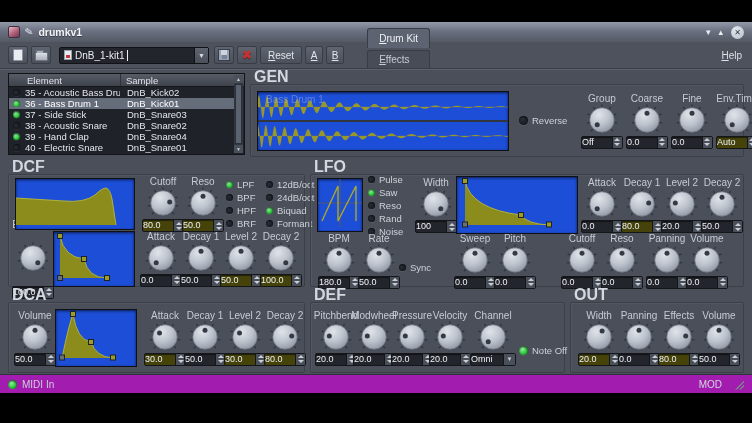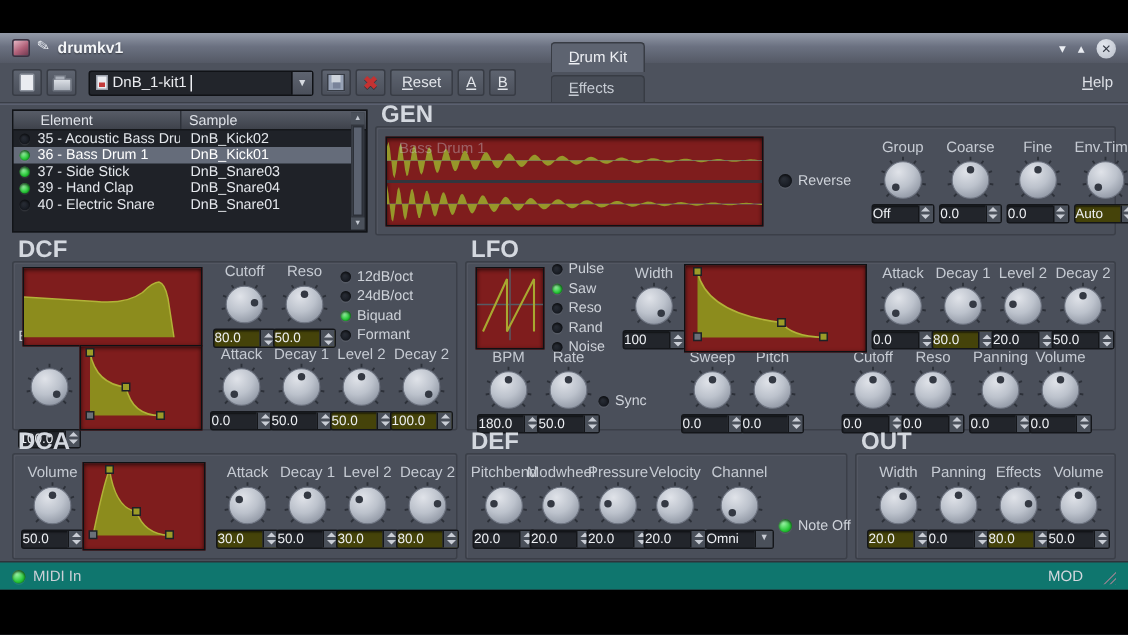--- a/index.html
+++ b/index.html
@@ -61,21 +61,21 @@
   .gbody{position:absolute;left:0;right:0;top:12px;bottom:0;border:1px solid #3b3f48;border-radius:2px;
     box-shadow:inset 1px 1px 0 rgba(255,255,255,.05);}
   .g-gen{left:250px;top:2px;width:494px;height:85px;}
   .g-dcf{left:8px;top:92px;width:297px;height:125px;}
   .g-lfo{left:310px;top:92px;width:434px;height:125px;}
   .g-dca{left:8px;top:220px;width:297px;height:83px;}
   .g-def{left:310px;top:220px;width:255px;height:83px;}
   .g-out{left:570px;top:220px;width:174px;height:83px;}
   .grow{display:flex;align-items:center;}
   .r1{height:58px;}.r2{height:53px;}
-  .disp{background:#7f1d1d;border:1px solid #0f1114;box-shadow:inset 0 1px 3px rgba(0,0,0,.65);position:relative;}
+  .disp{background:#1d4ed8;border:1px solid #0f1114;box-shadow:inset 0 1px 3px rgba(0,0,0,.65);position:relative;}
 
   
   .kcol{width:40px;display:flex;flex-direction:column;align-items:center;flex:none;}
   .g-gen .kcol{width:45px;}
   .g-def .kcol{width:38px;}
   .klabel{font-size:10px;color:#c6cbd3;height:11px;line-height:11px;white-space:nowrap;}
   .kdial{margin:0;line-height:0;}
   .spin{display:flex;align-items:stretch;width:42px;height:13px;background:#22252b;
     border:1px solid #14161a;border-radius:2px;box-shadow:inset 0 1px 1px rgba(0,0,0,.5);}
   .spin.hl{background:#45430a;}
@@ -114,21 +114,21 @@
   .lrow.sel{background:#656c7a;color:#ffffff;}
   .list-scroll{position:absolute;top:1px;right:1px;bottom:1px;width:9px;background:#32363e;
     display:flex;flex-direction:column;align-items:stretch;}
   .sarrbtn{height:8px;font-size:5px;line-height:8px;text-align:center;color:#c5cad2;background:#4a505a;}
   .sthumb{flex:1;margin:1px;background:#5b6270;border:1px solid #2c3038;}
 
   .wave-display{width:252px;height:60px;flex:none;}
   .wave-label{position:absolute;left:8px;top:2px;font-size:10px;color:rgba(205,210,220,.38);}
 
   
-  .statusbar{position:absolute;left:0;right:0;bottom:0;height:19px;background:#0f766e;
+  .statusbar{position:absolute;left:0;right:0;bottom:0;height:19px;background:#a21caf;
     border-top:1px solid #2f333a;display:flex;align-items:center;padding:0 8px;
     font-size:10px;color:#ccd0d7;gap:5px;}
   .sspacer{flex:1;}
   .grip{width:11px;height:11px;margin-left:6px;
     background:repeating-linear-gradient(135deg,#7a8089 0 1px,transparent 1px 3px);
     clip-path:polygon(100% 0,100% 100%,0 100%);}
   .ml6{margin-left:6px;}.ml27{margin-left:27px;}.ml5{margin-left:5px;}
 </style>
 </head>
 <body>
@@ -198,20 +198,25 @@
             <span class="led sm on"></span>
     <span class="cel">36 - Bass Drum 1</span>
     <span class="csm">DnB_Kick01</span>
           </div>
           <div class="lrow">
             <span class="led sm on"></span>
     <span class="cel">37 - Side Stick</span>
     <span class="csm">DnB_Snare03</span>
           </div>
           <div class="lrow">
+            <span class="led sm off"></span>
+    <span class="cel">38 - Acoustic Snare</span>
+    <span class="csm">DnB_Snare02</span>
+          </div>
+          <div class="lrow">
             <span class="led sm on"></span>
     <span class="cel">39 - Hand Clap</span>
     <span class="csm">DnB_Snare04</span>
           </div>
           <div class="lrow">
             <span class="led sm off"></span>
     <span class="cel">40 - Electric Snare</span>
     <span class="csm">DnB_Snare01</span>
           </div>
         </div>
@@ -425,20 +430,38 @@
     <circle cx="16.0" cy="9.2" r="2.5" fill="#343943"></circle>
                 </svg></div>
               <div class="spin hl">
                 <span class="sval">50.0</span>
                 <span class="sarr">
                   <i class="tu"></i>
                   <i class="td"></i>
                 </span>
               </div>
             </div>
+          <div class="rcol" style="margin-left:3px;width:36px;">
+            <div class="ledbox">
+                <span class="led sm on"></span>
+                <span>LPF</span>
+              </div>
+            <div class="ledbox">
+                <span class="led sm off"></span>
+                <span>BPF</span>
+              </div>
+            <div class="ledbox">
+                <span class="led sm off"></span>
+                <span>HPF</span>
+              </div>
+            <div class="ledbox">
+                <span class="led sm off"></span>
+                <span>BRF</span>
+              </div>
+          </div>
           <div class="rcol" style="margin-left:4px;width:50px;">
             <div class="ledbox">
                 <span class="led sm off"></span>
                 <span>12dB/oct</span>
               </div>
             <div class="ledbox">
                 <span class="led sm off"></span>
                 <span>24dB/oct</span>
               </div>
             <div class="ledbox">

